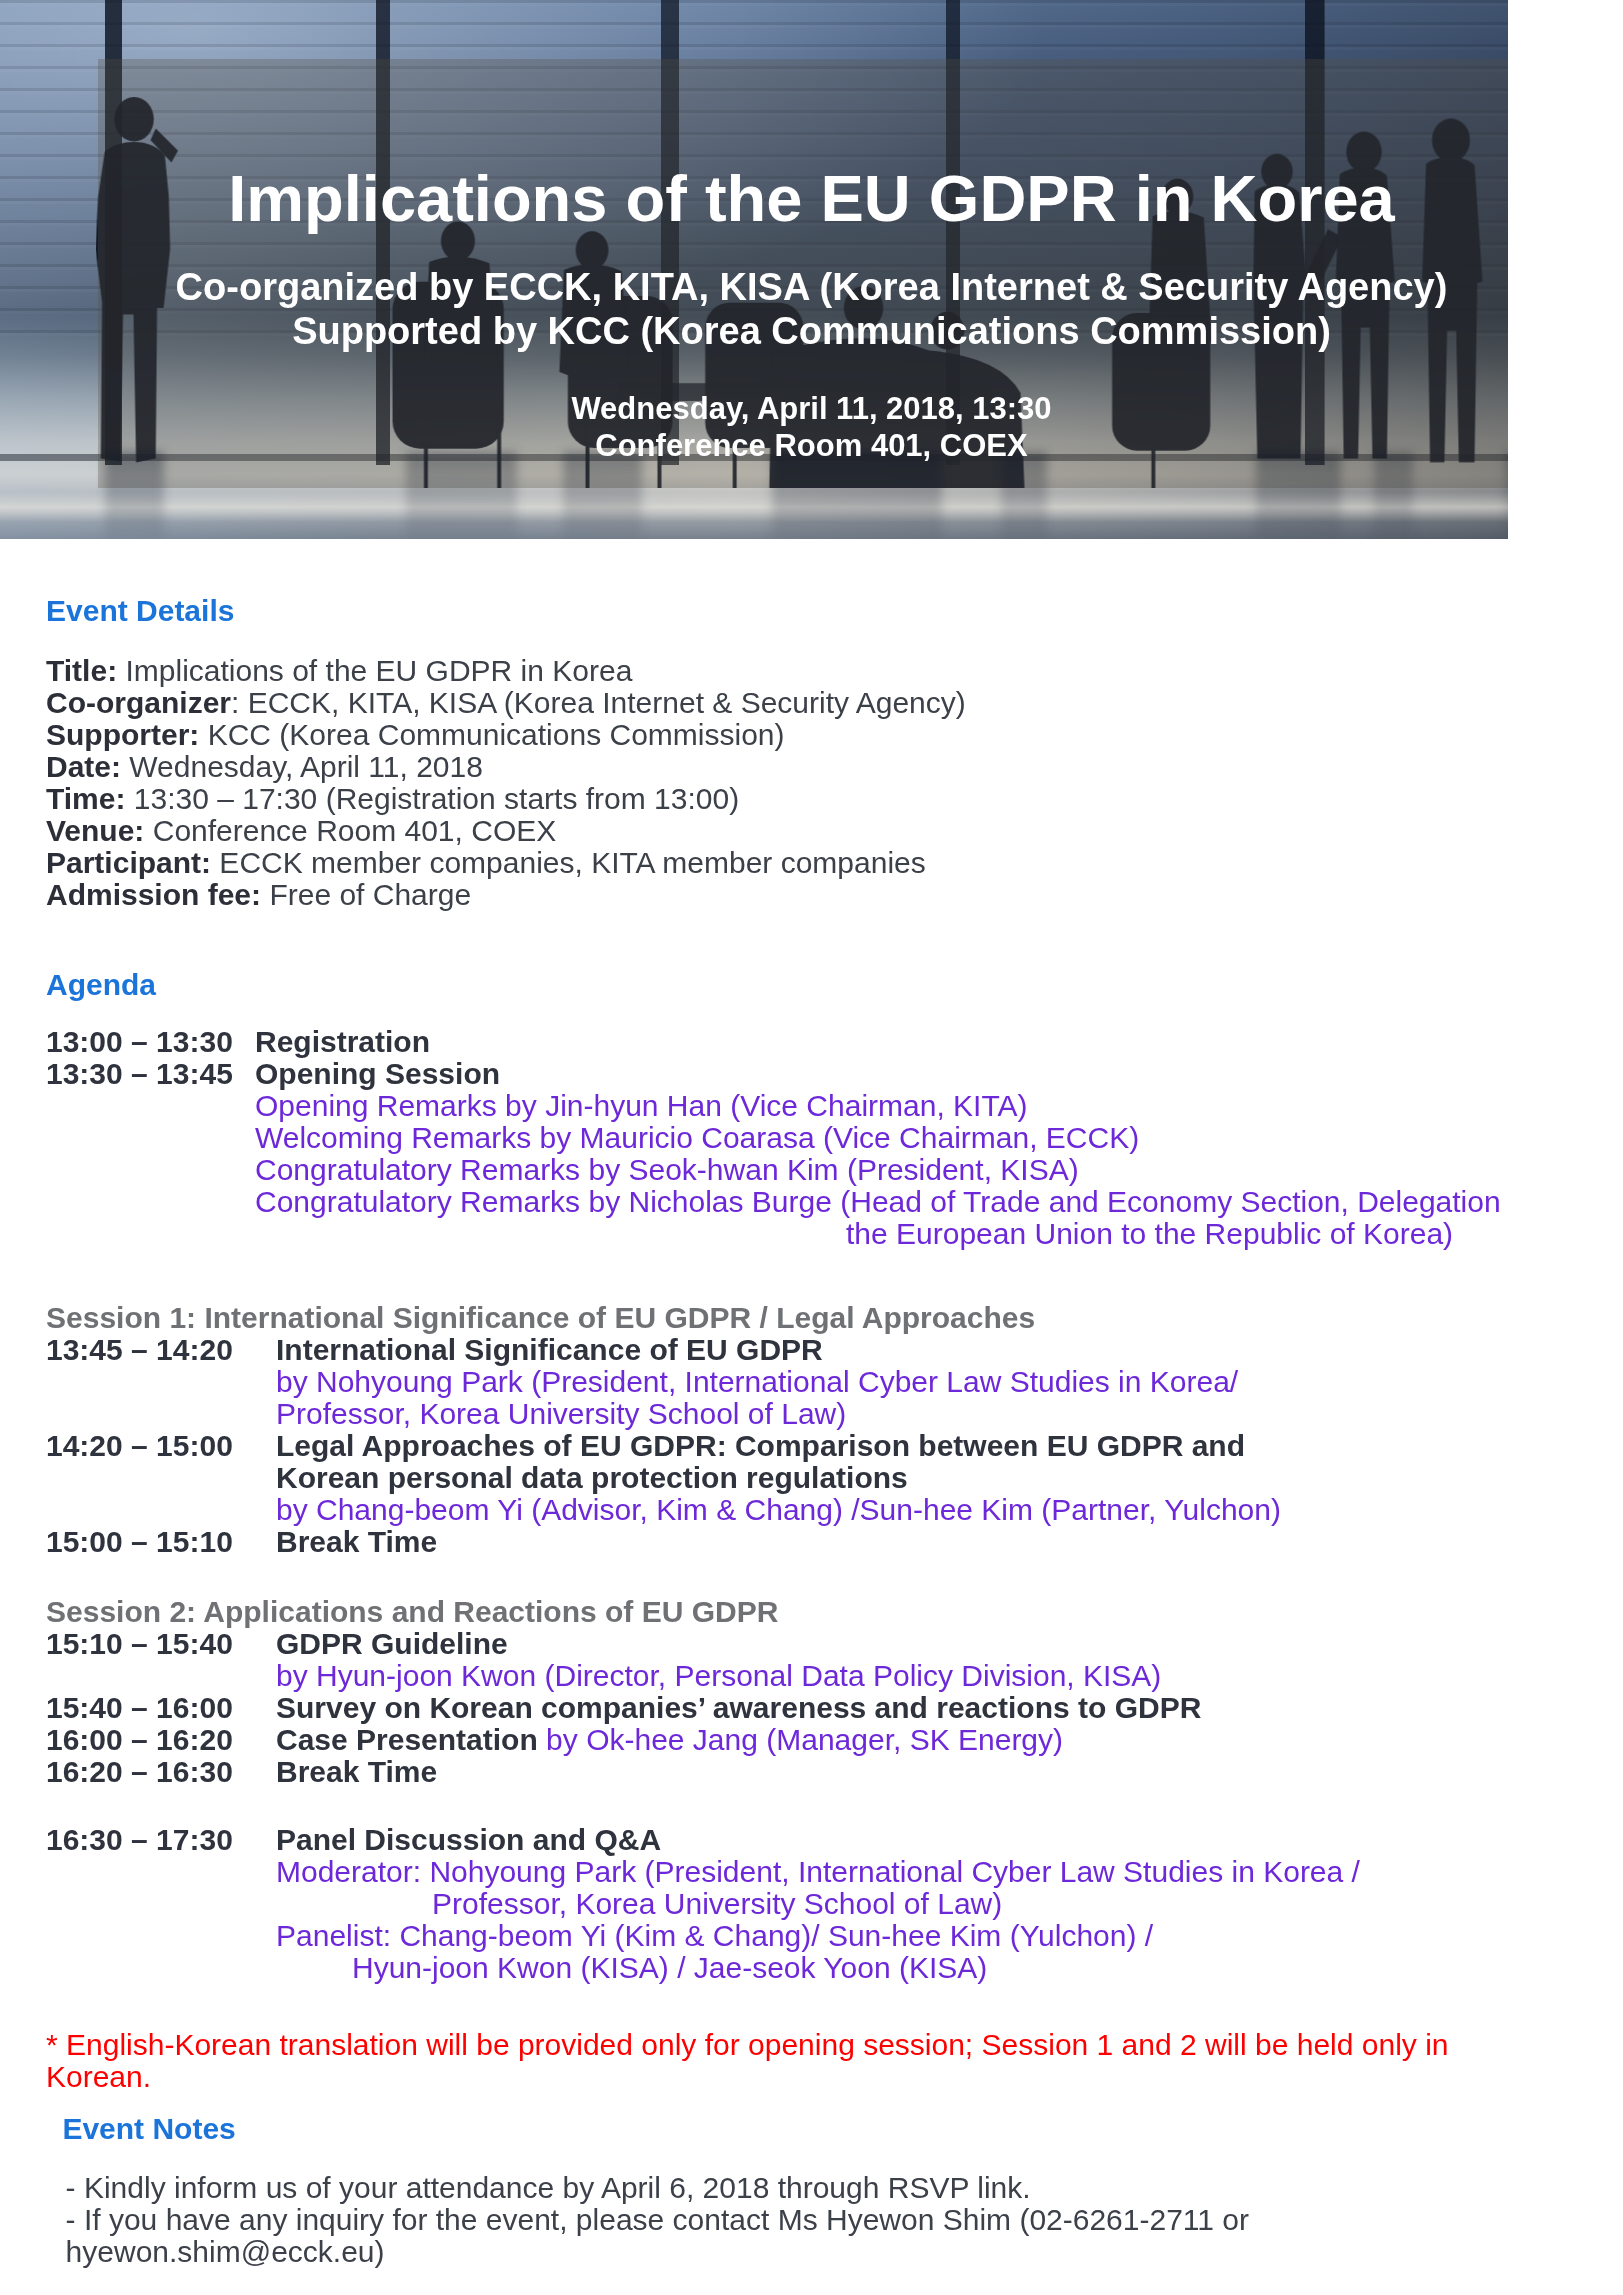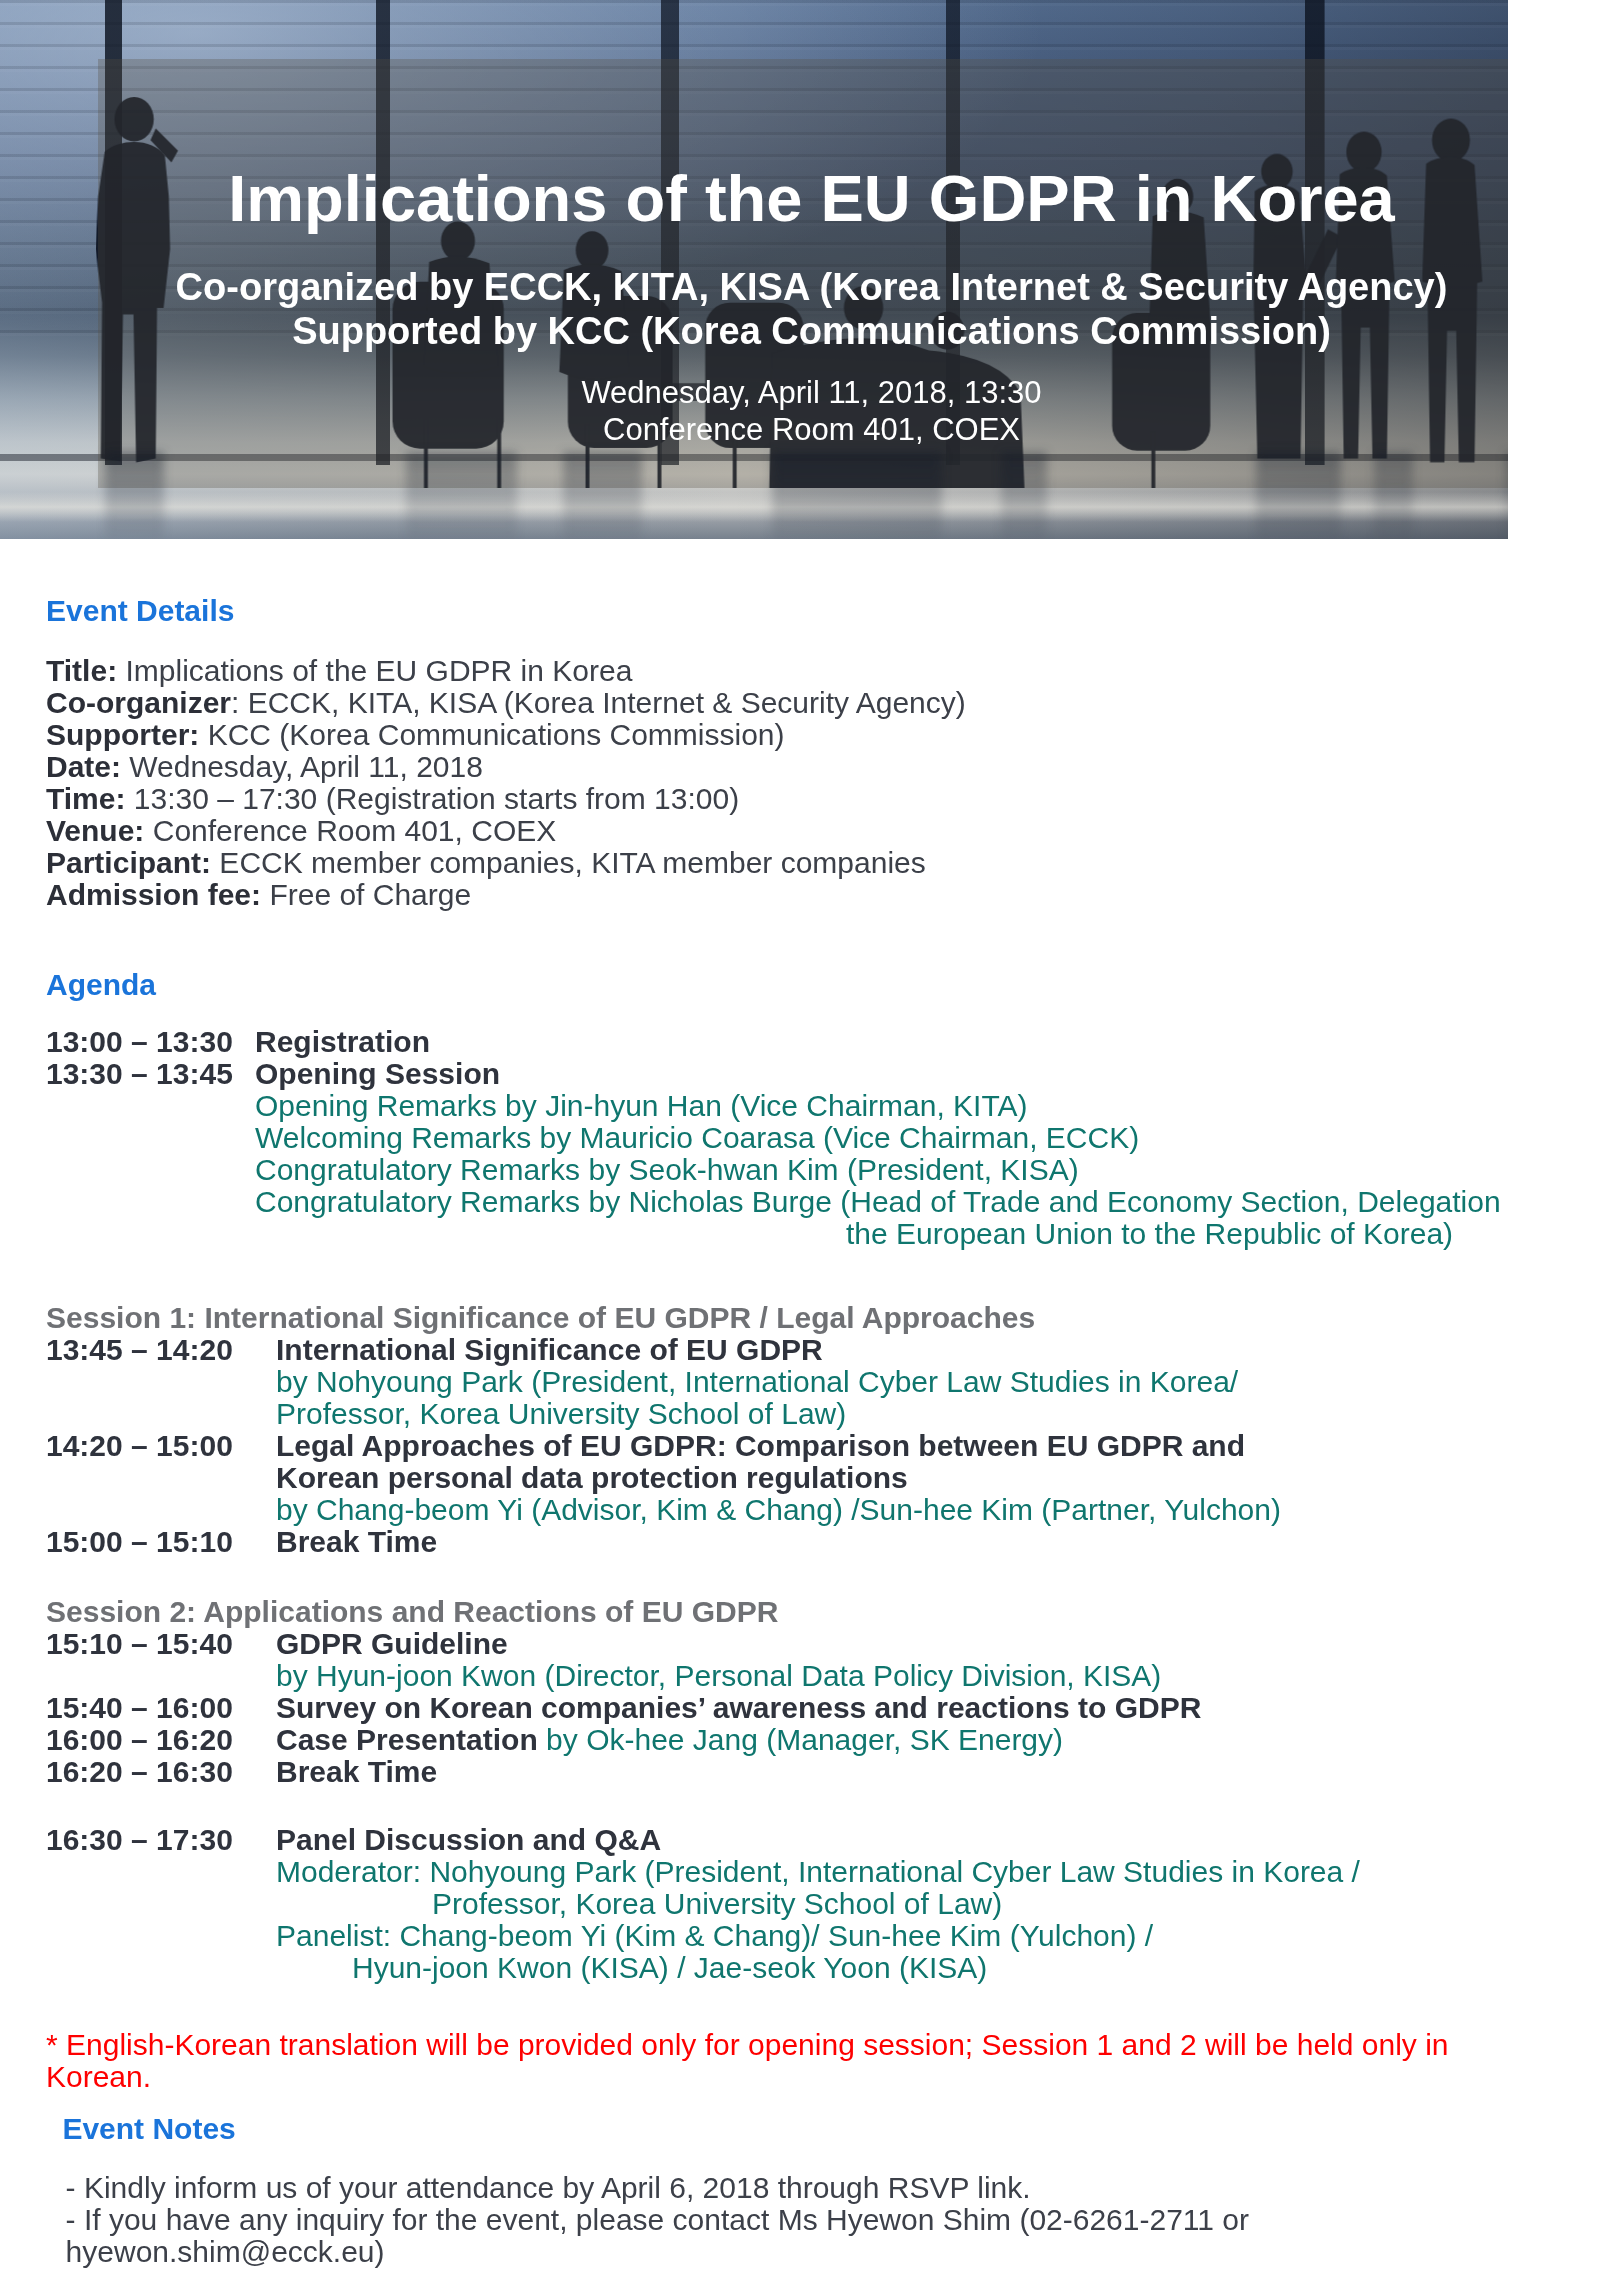--- a/index.html
+++ b/index.html
@@ -52,40 +52,40 @@
       linear-gradient(rgba(18,26,40,0.36),rgba(18,26,40,0.05)),
       linear-gradient(rgba(18,26,40,0.30),rgba(18,26,40,0.04)),
       linear-gradient(rgba(18,26,40,0.30),rgba(18,26,40,0.04));
     background-size:59px 100%,111px 100%,79px 100%,170px 100%,46px 100%,85px 100%,39px 100%,59px 100%;
     background-position:105px 0,406px 0,563px 0,772px 0,1001px 0,1256px 0,1374px 0,1505px 0;
     background-repeat:no-repeat;
   }
   .hero-text{position:absolute;left:0;top:0;width:100%;height:100%;text-align:center;color:#ffffff;}
   .hero-title{position:absolute;left:0;top:164px;width:100%;font-size:65px;line-height:69px;font-weight:bold;}
   .hero-sub{position:absolute;left:0;top:265px;width:100%;font-size:38px;line-height:44px;font-weight:bold;}
-  .hero-date{position:absolute;left:0;top:374px;width:100%;font-size:31px;line-height:37px;font-weight:normal;}
+  .hero-date{position:absolute;left:0;top:390px;width:100%;font-size:31px;line-height:37px;font-weight:bold;}
   
   .content{padding:0 46px 25px 46px; font-size:30px; line-height:32px;}
   .h-blue{color:#1a74da;font-weight:bold;font-size:30px;line-height:35px;}
   .h-gray{color:#6f7175;font-weight:bold;font-size:30px;line-height:32px;}
   #ed-heading{margin-top:54px;}
   .details{margin-top:27px;}
   .dl{height:32px;white-space:nowrap;}
   .lab{font-weight:bold;color:#2c2f38;}
   .val{color:#3c4049;}
   #agenda-heading{margin-top:56px;}
   .rows-a{margin-top:23.6px;}
   #s1-heading{margin-top:52px;}
   #s2-heading{margin-top:38px;}
   .agl{height:32px;white-space:nowrap;}
   .t{display:inline-block;font-weight:bold;color:#2f333d;}
   .tw1{width:209px;}
   .tw2{width:230px;}
   .b{font-weight:bold;color:#2f333d;}
-  .r{color:#0f766e;}
+  .r{color:#6d28d9;}
   .ia{padding-left:209px;}
   .ib{padding-left:230px;}
   .ic{padding-left:800px;}
   .id{padding-left:386px;}
   .ie{padding-left:306px;}
   .mt55{margin-top:36px;}
   #red-note{margin-top:45px;color:#fe0000;height:32px;}
   #en-heading{margin-top:50px;margin-left:16.4px;}
   .notes{margin-top:26px;margin-left:19.6px;}
   .note-line{height:32px;}

